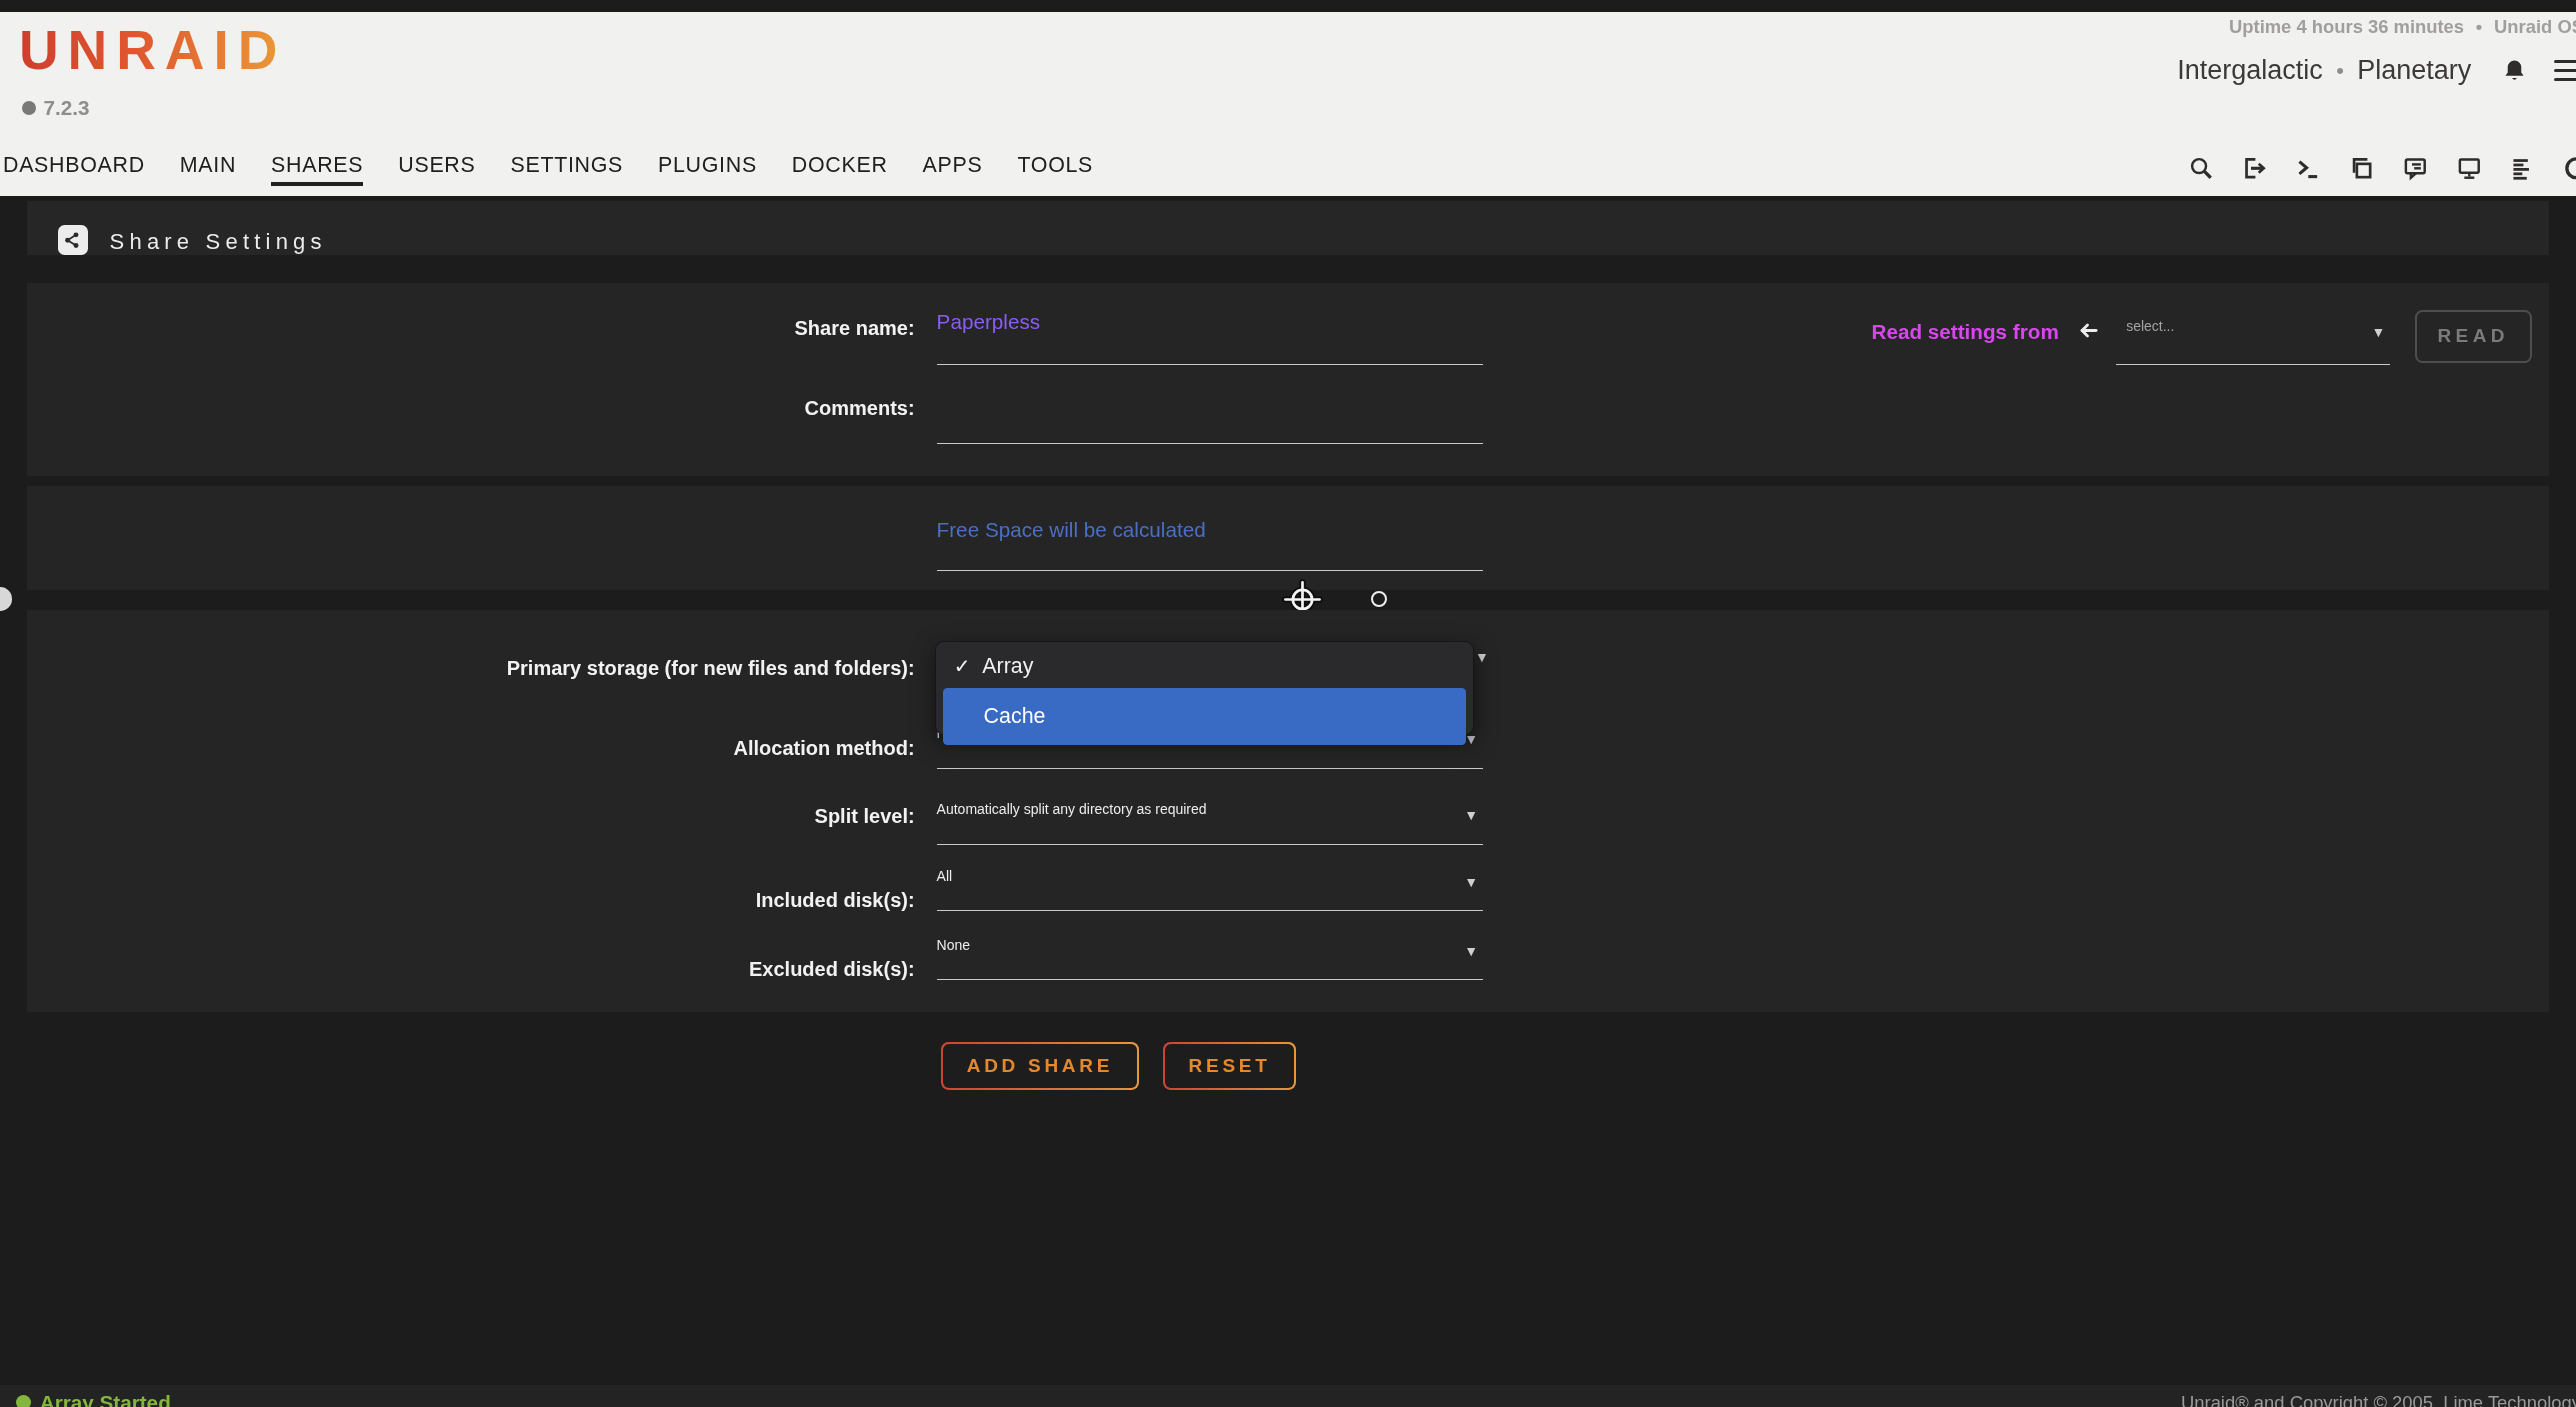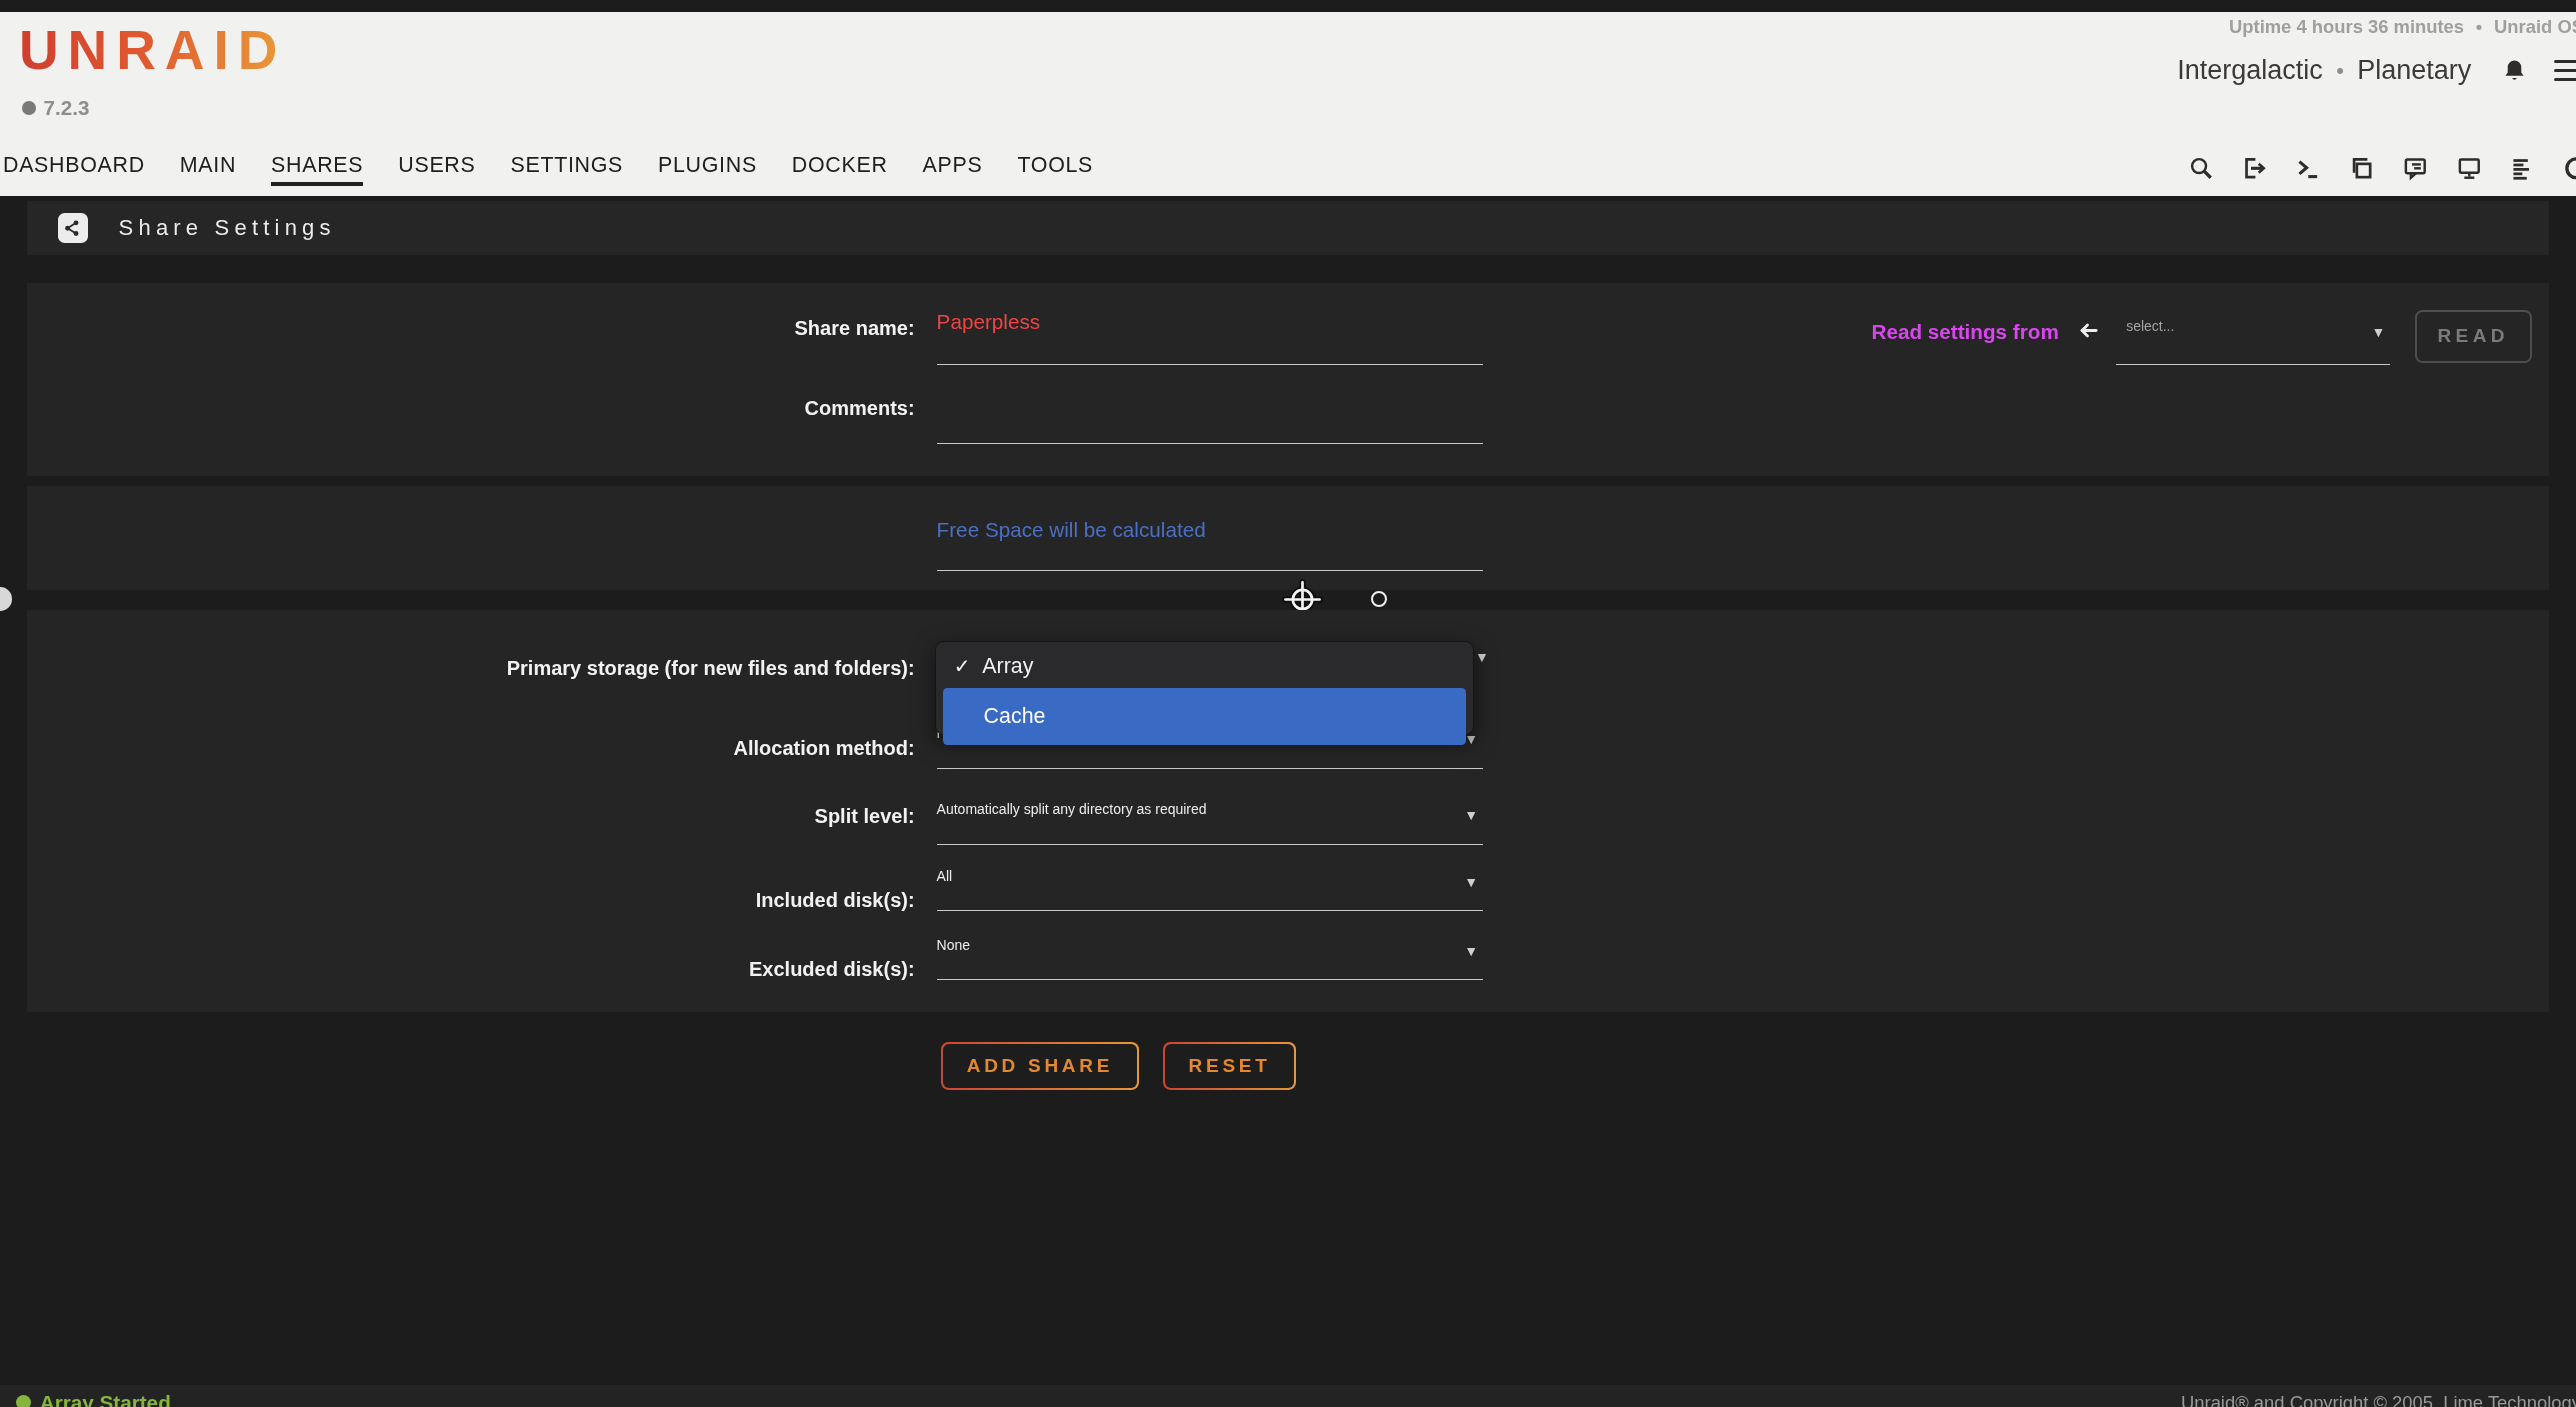--- a/index.html
+++ b/index.html
@@ -32,33 +32,33 @@
   .hamburger span { width:26.6px; height:3.7px; background:#2e2d2b; border-radius:1.5px; }
   .nav { position:absolute; left:3px; top:136px; height:43px; display:flex; align-items:center; gap:35px;
          font-size:21.4px; font-weight:normal; letter-spacing:0.7px; color:#21201e; }
   .nav .nav-item { padding-bottom:4.4px; border-bottom:4.4px solid transparent; cursor:pointer; }
   .nav .nav-item.active { border-bottom-color:#21201e; }
   .toolbar { position:absolute; right:0; top:134px; height:44px; display:flex; align-items:center; gap:27px; }
   .toolbar svg { display:block; }
   .toolbar .half { margin-right:-13.3px; }
   
   .titlebar { position:absolute; left:26.6px; right:26.6px; top:201px; height:54px; background:#262626;
-              display:flex; align-items:center; padding-left:31px; gap:31px; }
+              display:flex; align-items:flex-end; padding-left:31px; gap:22px; }
   .titlebar .share-badge { width:30px; height:30px; background:#ececec; border-radius:6.6px;
                            display:flex; align-items:center; justify-content:center; }
   .titlebar .title { color:#ececec; font-size:22px; letter-spacing:5.2px; }
   .section { position:absolute; left:26.6px; right:26.6px; background:#252525; }
   .s1 { top:283px; height:193px; }
   .s2 { top:486px; height:104px; }
   .s3 { top:610px; height:402px; }
   .lbl { position:absolute; left:0; width:888px; text-align:right;
          color:#f2f2f2; font-weight:bold; font-size:20px; white-space:nowrap; }
   .ctrl { position:absolute; left:910px; width:546px; border-bottom:1.5px solid #c9c9c9; }
   .ctrl input { width:100%; background:transparent; border:none; outline:none;
-                color:#ef4444; font-size:20.7px; font-family:"Liberation Sans",sans-serif; }
+                color:#8b5cf6; font-size:20.7px; font-family:"Liberation Sans",sans-serif; }
   .ctrl input::placeholder { color:#4a6fc4; opacity:1; }
   .selval { color:#ededed; font-size:14px; white-space:nowrap; }
   .caret { position:absolute; right:4.4px; color:#cfcfcf; font-size:14px; }
   
   .read-group { position:absolute; right:17.7px; top:26.6px; display:flex; align-items:flex-start; gap:16px; }
   .read-group .rlabel { font-size:20.7px; font-weight:bold; color:#d946ef; padding-top:10.3px; white-space:nowrap; }
   .read-group .arrow { padding-top:8.9px; }
   .select-box { position:relative; width:274px; height:55px; border-bottom:1.5px solid #c9c9c9; }
   .select-box .selval { position:absolute; left:10.3px; top:8.9px; color:#a3a3a3; }
   .select-box .caret { top:14.8px; }

